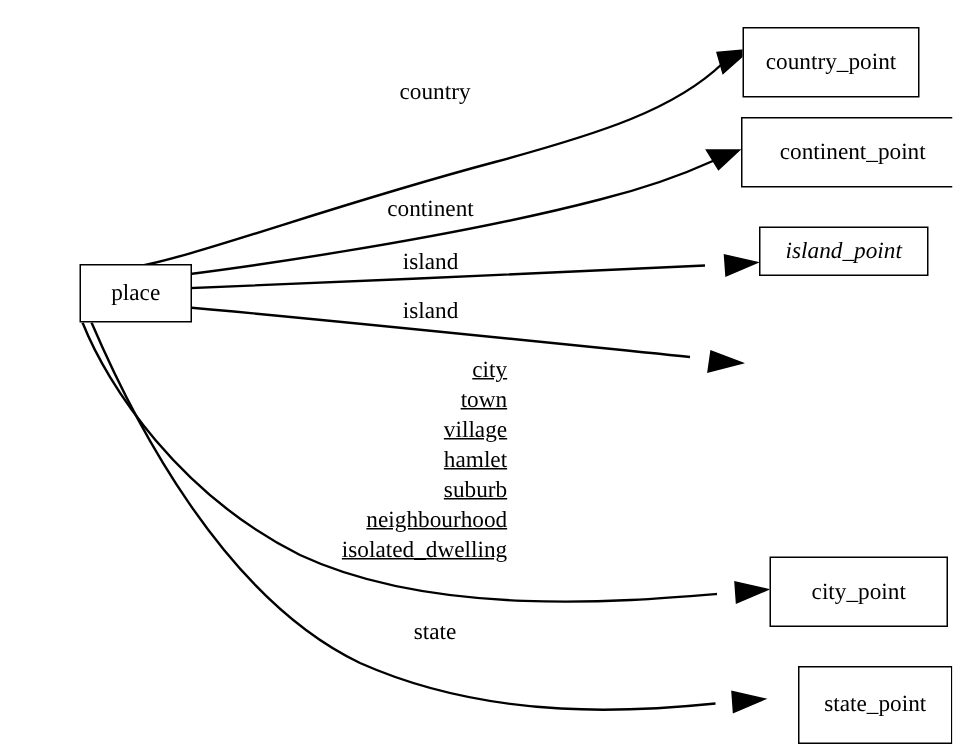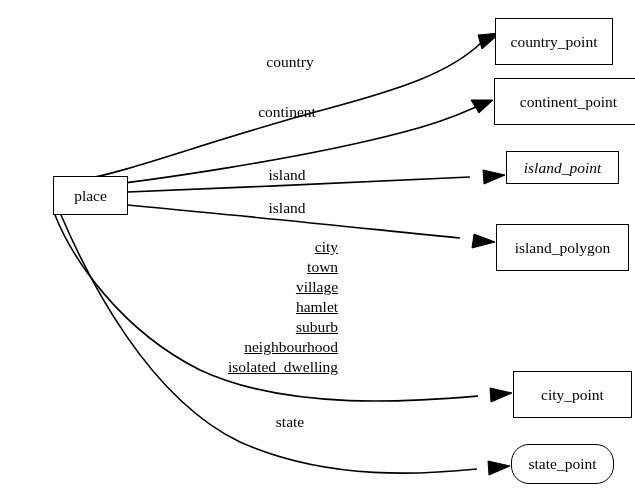--- a/index.html
+++ b/index.html
@@ -96,35 +96,32 @@
   </div>
 
   <div class="node-box" style="left:494px; top:78px; width:149px; height:47px;">
     <span>continent_point</span>
   </div>
 
   <div class="node-box" style="left:506px; top:151px; width:113px; height:33px;font-style:italic;">
     <span>island_point</span>
   </div>
 
-  <div class="node-box" style="left:496px; top:224px; width:133px; height:47px;">
-    <span>island_polygon</span>
-  </div>
 
   <div class="node-box" style="left:513px; top:371px; width:119px; height:47px;">
     <span>city_point</span>
   </div>
 
-  <div class="node-box" style="left:511px; top:444px; width:103px; height:40px;border-radius:18px;">
+  <div class="node-box" style="left:532px; top:444px; width:103px; height:52px;">
     <span>state_point</span>
   </div>
 
   <div class="edge-label" style="left:290px; top:52px;">country</div>
 
-  <div class="edge-label" style="left:287px; top:102px;">continent</div>
+  <div class="edge-label" style="left:287px; top:130px;">continent</div>
 
   <div class="edge-label" style="left:287px; top:165px;">island</div>
 
   <div class="edge-label" style="left:287px; top:198px;">island</div>
 
   <div class="edge-label multi" style="left:283px; top:237px;">city
 town
 village
 hamlet
 suburb

